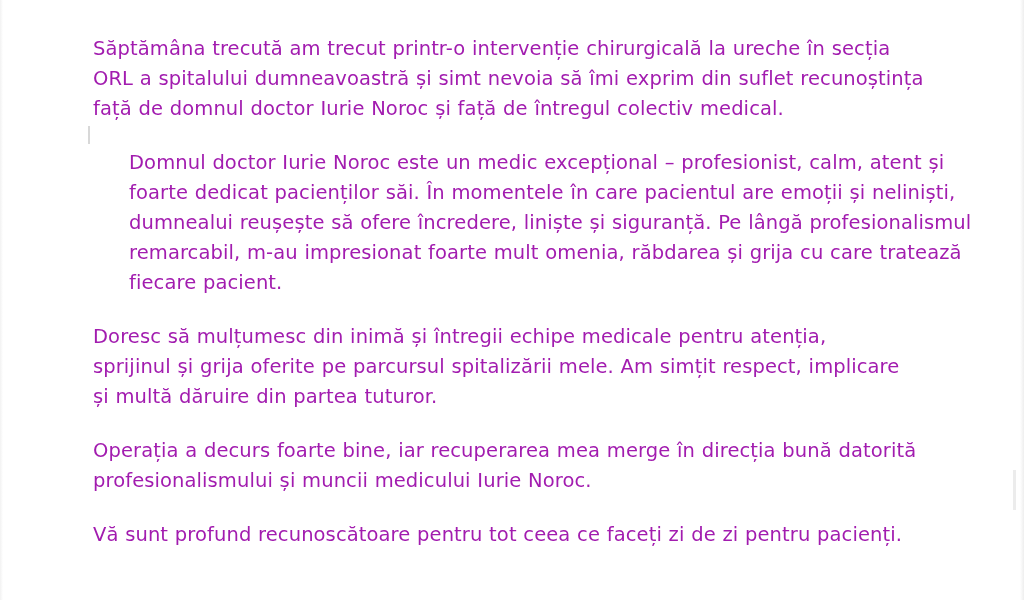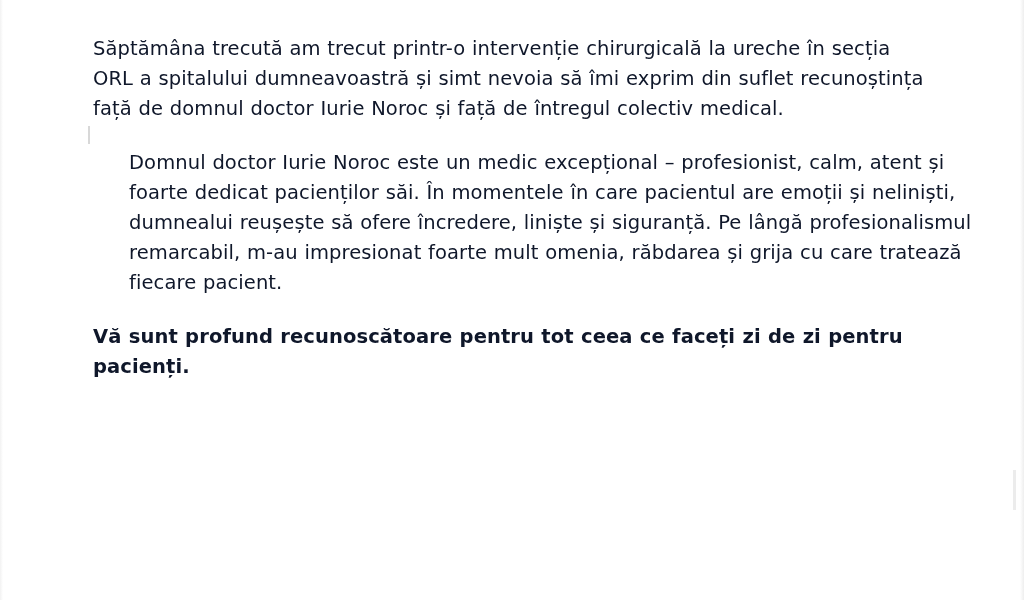--- a/index.html
+++ b/index.html
@@ -44,44 +44,45 @@
   .letter-body {
     position: absolute;
     left: 93px;
     top: 34px;
     width: 845px;
   }
   .para {
     margin: 0 0 24px 0;
     font-size: 19.5px;
     line-height: 30px;
-    color: #0f172a;
+    color: #a21caf;
     letter-spacing: 0.1px;
     text-align: left;
     word-spacing: 0.4px;
   }
   .para:last-child {
     margin-bottom: 0;
-    font-weight: bold;
   }
   .para-1 { width: 838px; }
   .para-2 { width: 845px; margin-left: 36px; }
   .para-3 { width: 815px; }
   .para-4 { width: 840px; }
   .para-5 { width: 830px; }
 </style>
 </head>
 <body>
 
 <div class="page">
 
   <div class="scan-edge-left"></div>
   <div class="scan-edge-right"></div>
   <div class="scan-speck" style="left:88px; top:126px; width:2px; height:18px;"></div>
   <div class="scan-speck" style="left:1013px; top:470px; width:3px; height:40px; background:#ececec;"></div>
 
   <div class="letter-body">
     <p class="para para-1">Săptămâna trecută am trecut printr-o intervenție chirurgicală la ureche în secția ORL a spitalului dumneavoastră și simt nevoia să îmi exprim din suflet recunoștința față de domnul doctor Iurie Noroc și față de întregul colectiv medical.</p>
     <p class="para para-2">Domnul doctor Iurie Noroc este un medic excepțional – profesionist, calm, atent și foarte dedicat pacienților săi. În momentele în care pacientul are emoții și neliniști, dumnealui reușește să ofere încredere, liniște și siguranță. Pe lângă profesionalismul remarcabil, m-au impresionat foarte mult omenia, răbdarea și grija cu care tratează fiecare pacient.</p>
+    <p class="para para-3">Doresc să mulțumesc din inimă și întregii echipe medicale pentru atenția, sprijinul și grija oferite pe parcursul spitalizării mele. Am simțit respect, implicare și multă dăruire din partea tuturor.</p>
+    <p class="para para-4">Operația a decurs foarte bine, iar recuperarea mea merge în direcția bună datorită profesionalismului și muncii medicului Iurie Noroc.</p>
     <p class="para para-5">Vă sunt profund recunoscătoare pentru tot ceea ce faceți zi de zi pentru pacienți.</p>
   </div>
 
 </div>
 
 </body></html>

